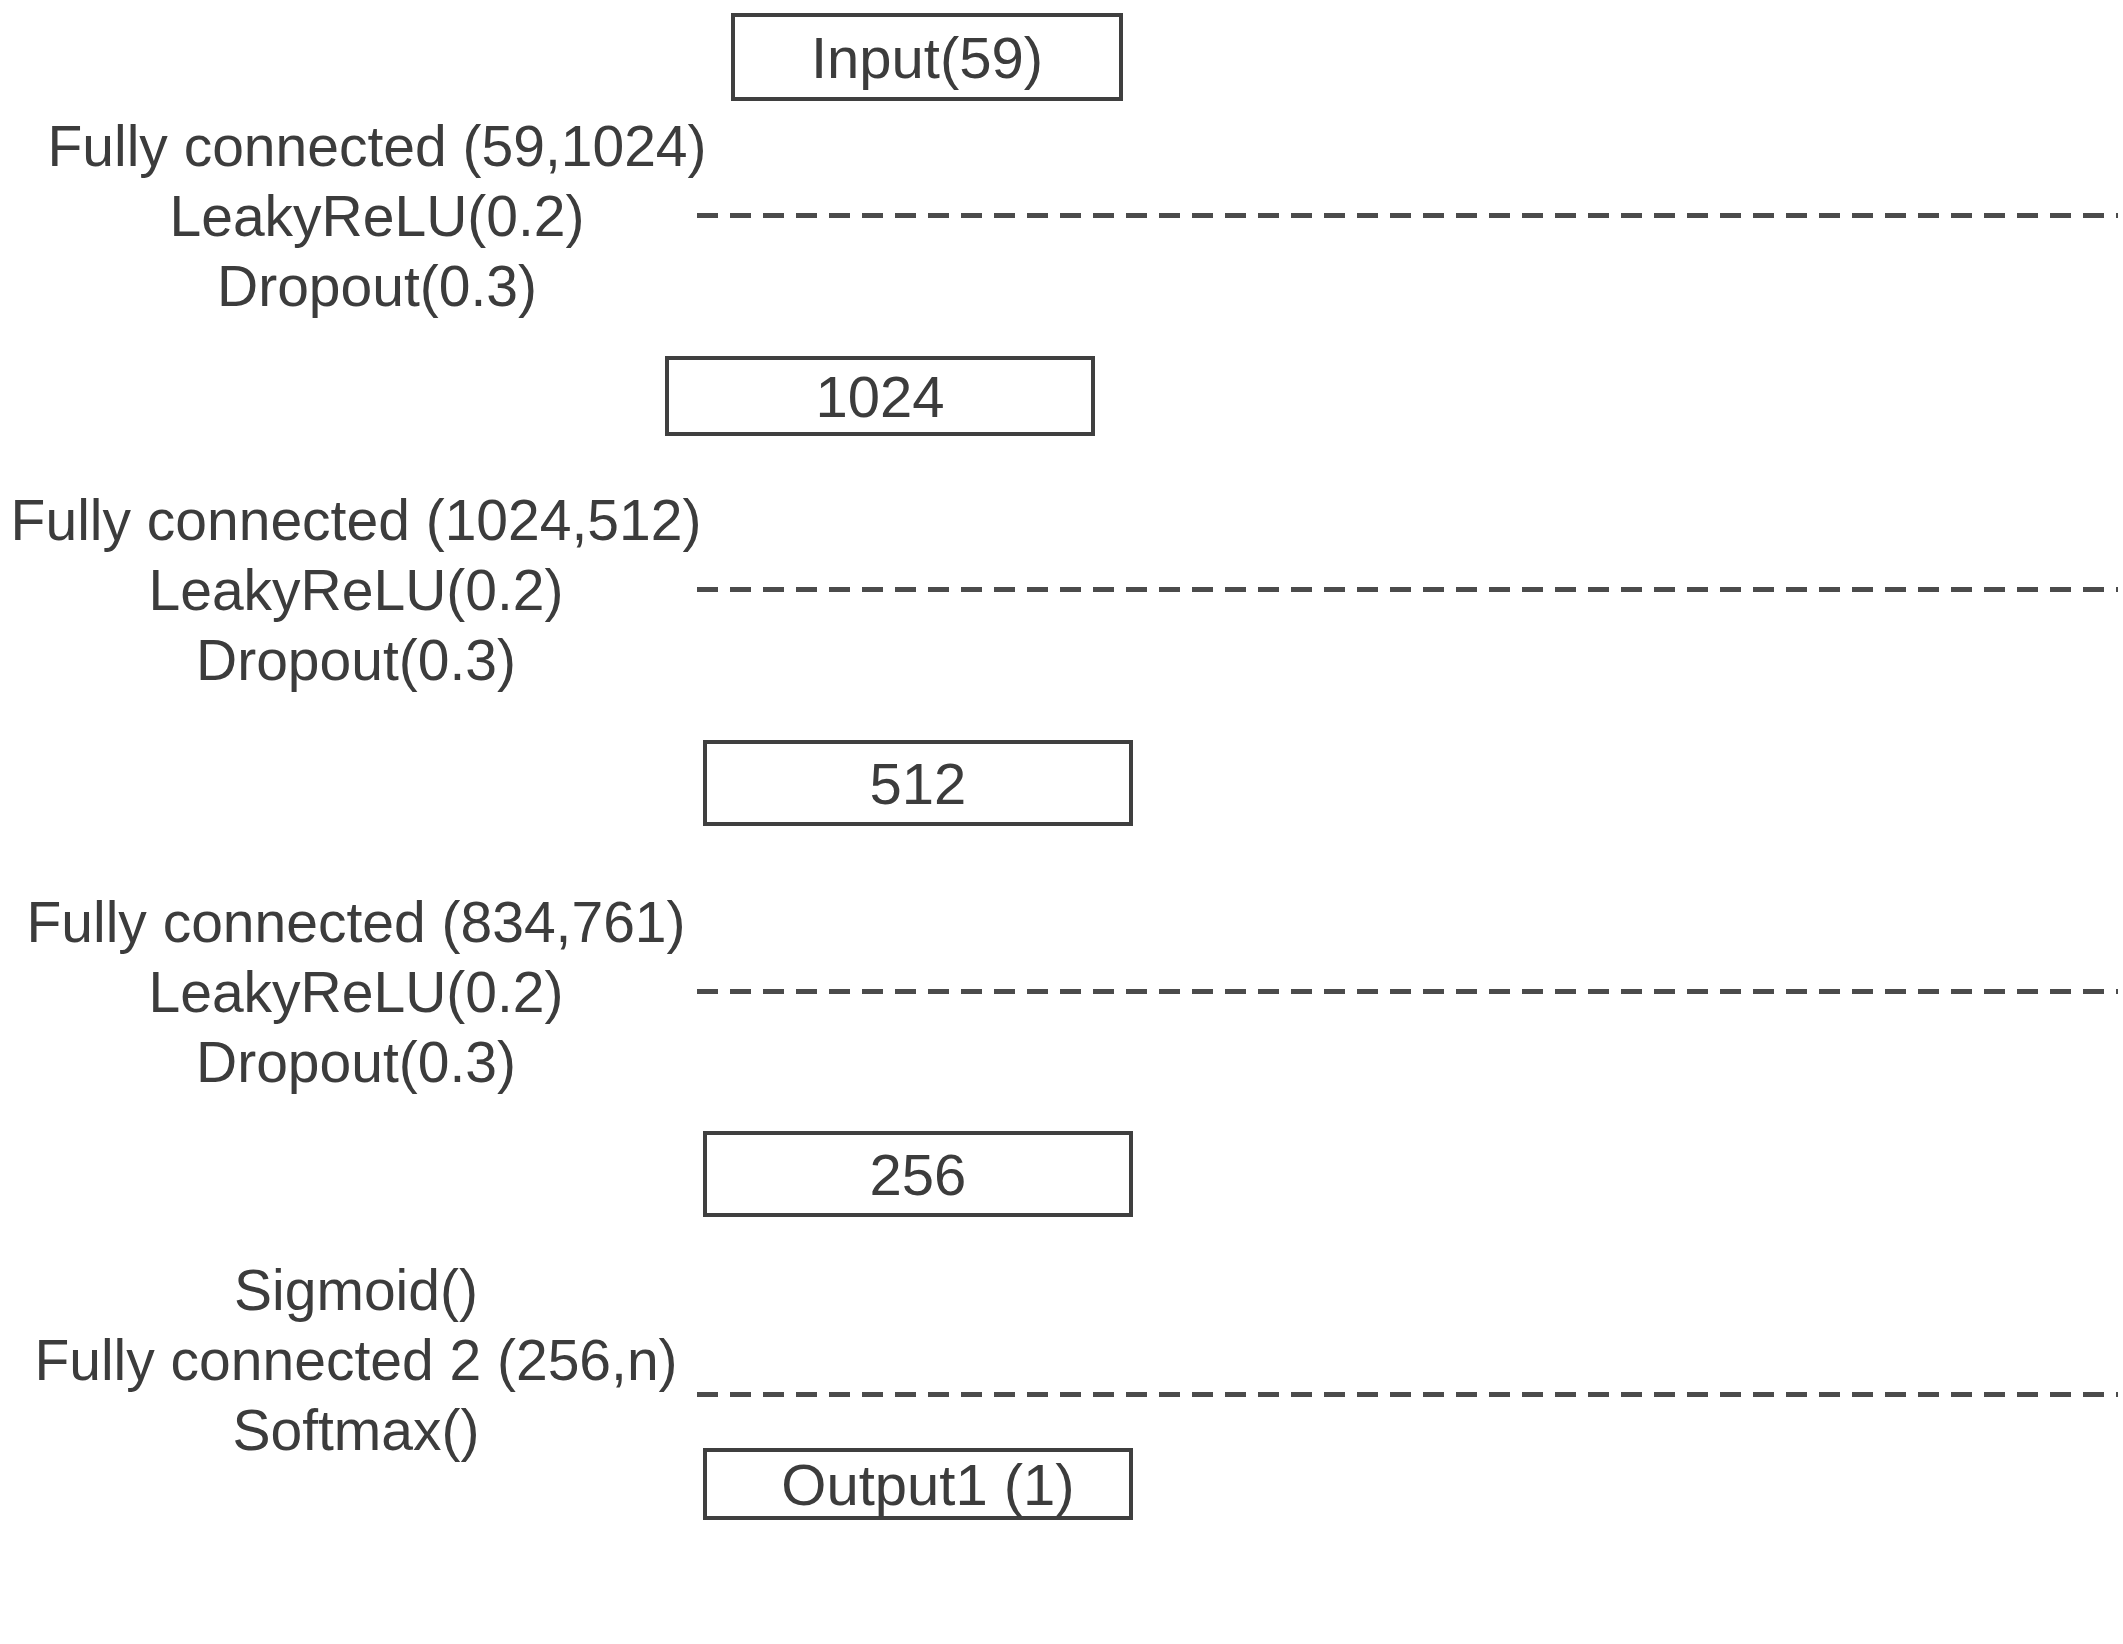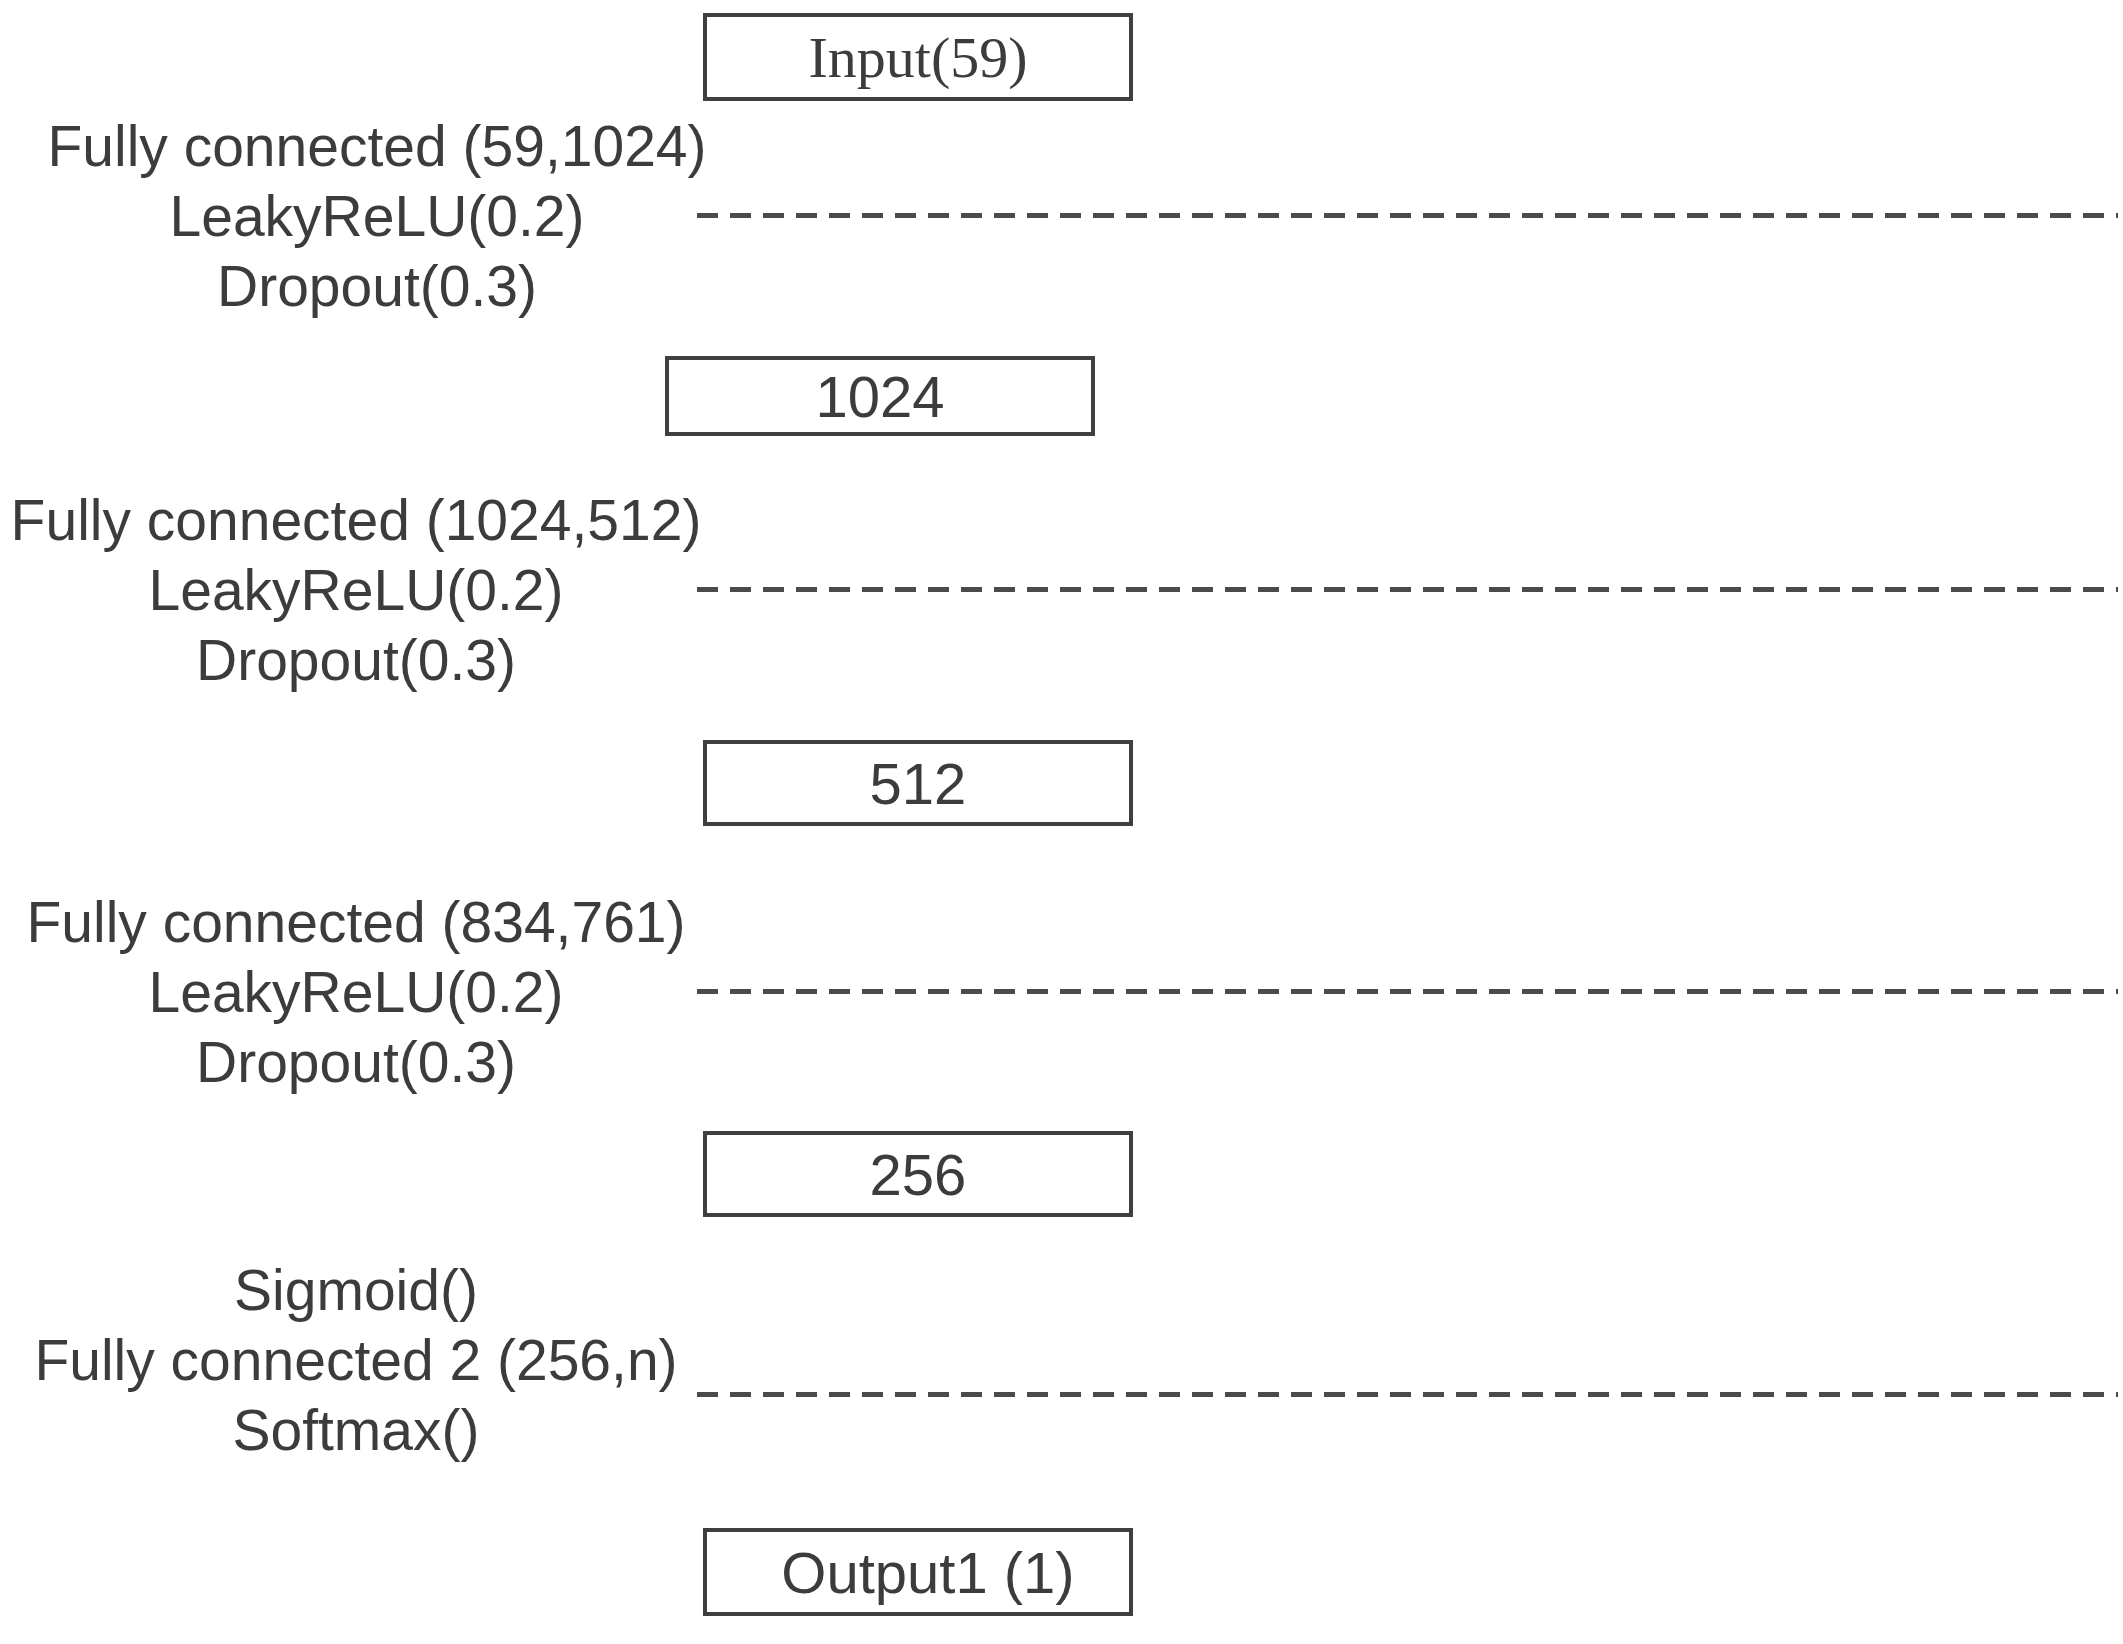--- a/index.html
+++ b/index.html
@@ -45,25 +45,25 @@
     position: absolute;
     left: 697px;
     width: 1421px;
     height: 5px;
     background: repeating-linear-gradient(
       90deg,
       #4b4b4b 0px, #4b4b4b 21px,
       transparent 21px, transparent 33px
     );
   }
-  .b-input   { left: 703px;  top: 13px;   width: 430px; height: 88px; font-family: Liberation Serif, serif; }
+  .b-input   { left: 731px;  top: 13px;   width: 392px; height: 88px; }
   .b-1024    { left: 665px;  top: 356px;  width: 430px; height: 80px; }
   .b-512     { left: 703px;  top: 724px;  width: 430px; height: 86px; margin-top: 16px; }
   .b-256     { left: 703px;  top: 1131px; width: 430px; height: 86px; }
-  .b-out1    { left: 703px;  top: 1528px; width: 430px; height: 88px; padding-left: 20px; }
+  .b-out1    { left: 703px;  top: 1448px; width: 430px; height: 72px; padding-left: 20px; }
   .b-out2    { left: 1445px; top: 1528px; width: 445px; height: 88px; }
   .d1 { top: 213px; }
   .d2 { top: 587px; }
   .d3 { top: 989px; }
   .d4 { top: 1392px; }
   .a1 { top: 111px; padding-left: 21px; }
   .a2 { top: 485px; }
   .a3 { top: 887px; }
   .a4 { top: 1255px; }
 </style>

